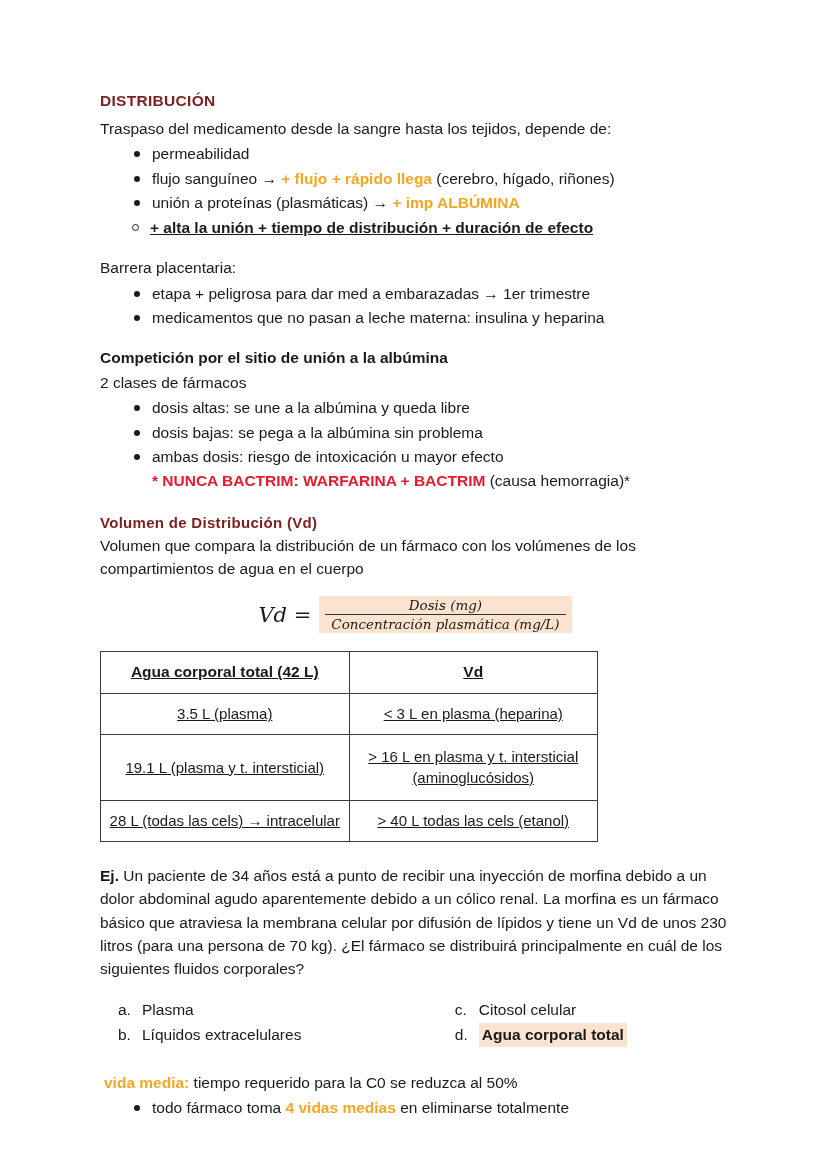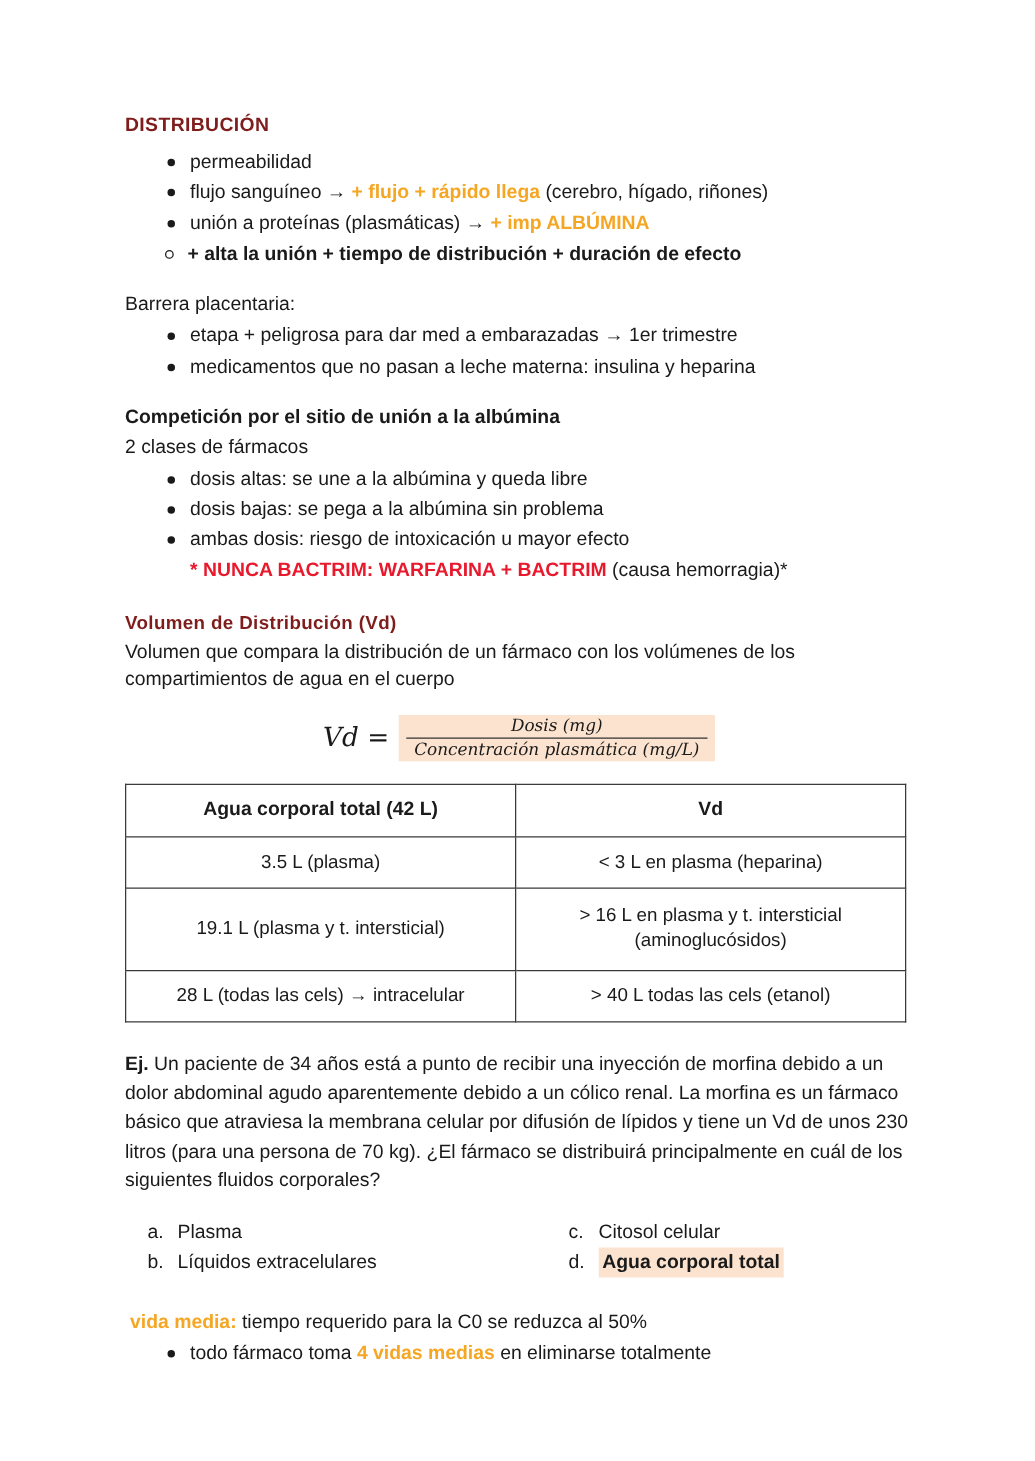--- a/index.html
+++ b/index.html
@@ -86,20 +86,21 @@
     list-style: none;
     margin: 2px 0 0 0;
     padding: 0 0 0 32px;
   }
   ul.l2 > li {
     position: relative;
     font-size: 15.5px;
     line-height: 1.5;
     padding-left: 18px;
     font-weight: bold;
+    text-decoration: underline;
   }
   ul.l2 > li::before {
     content: "";
     position: absolute;
     left: 0;
     top: 8px;
     width: 7px;
     height: 7px;
     border: 1.4px solid #1a1a1a;
     border-radius: 50%;
@@ -141,23 +142,24 @@
     border-bottom: 1.2px solid #333;
   }
   .frac .den {
     font-size: 13.5px;
     padding: 1px 6px 0 6px;
   }
 
   
   table.vd {
     border-collapse: collapse;
-    width: 625px;
+    width: 498px;
     margin: 4px 0 0 0;
     table-layout: fixed;
+    text-decoration: underline;
   }
   table.vd td, table.vd th {
     border: 1.3px solid #3a3a3a;
     padding: 10px 8px;
     text-align: center;
     font-size: 15px;
     line-height: 1.35;
   }
   table.vd th {
     font-weight: bold;
@@ -211,20 +213,21 @@
     font-weight: bold;
   }
 </style>
 </head>
 <body>
 
 <div class="page">
   <div class="content">
 
     <div class="h-orange">DISTRIBUCIÓN</div>
+    <p class="para">Traspaso del medicamento desde la sangre hasta los tejidos, depende de:</p>
     <ul class="l1">
       <li>
         <span>permeabilidad</span>
       </li>
       <li>
         <span>flujo sanguíneo → </span><span class="orange-b">+ flujo + rápido llega</span><span> (cerebro, hígado, riñones)</span>
       </li>
       <li>
         <span>unión a proteínas (plasmáticas) → </span><span class="orange-b">+ imp ALBÚMINA</span>
       </li>

